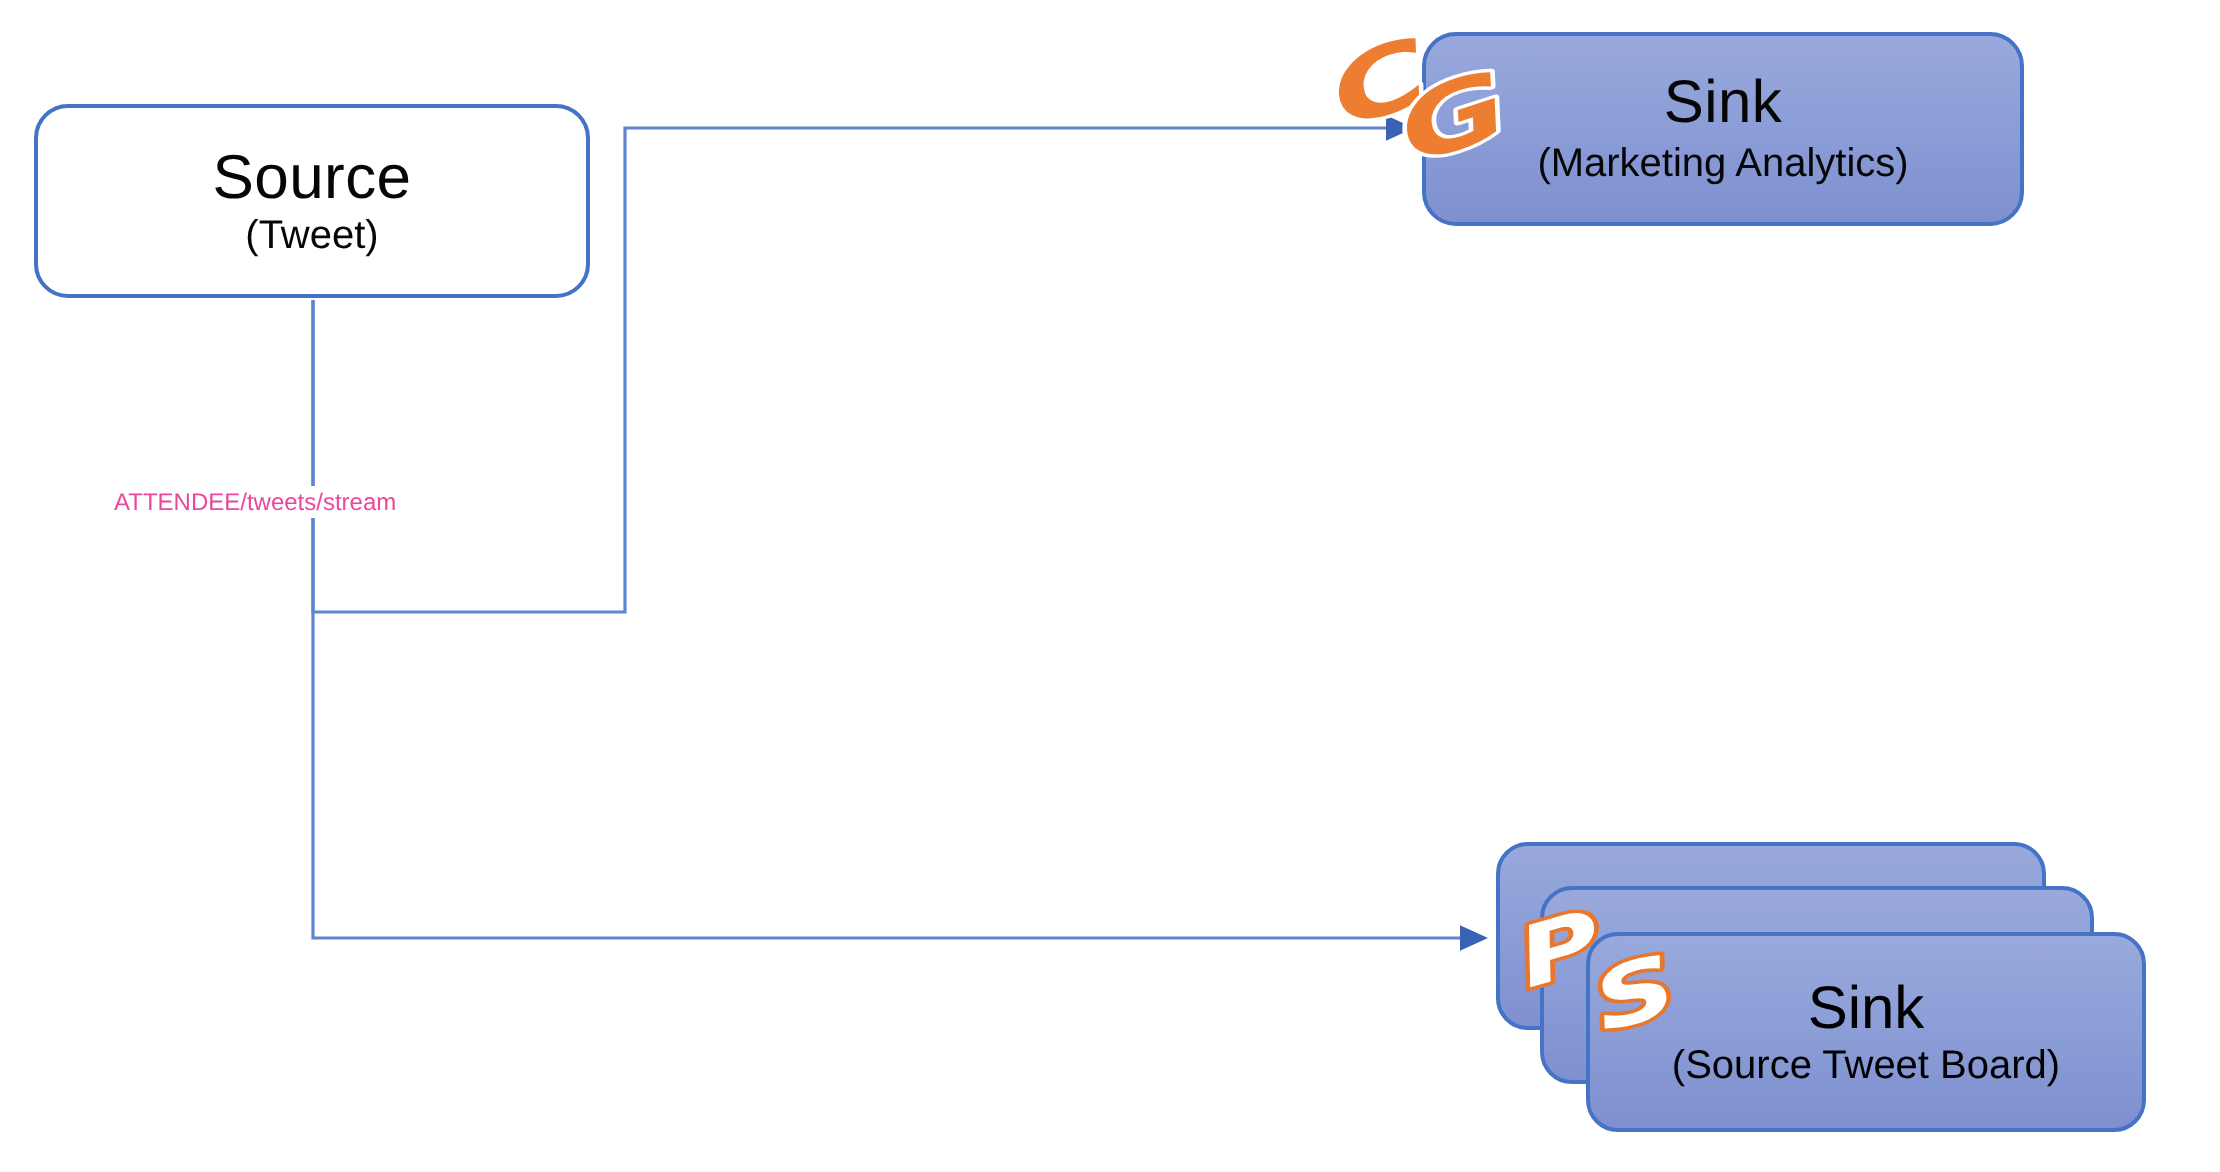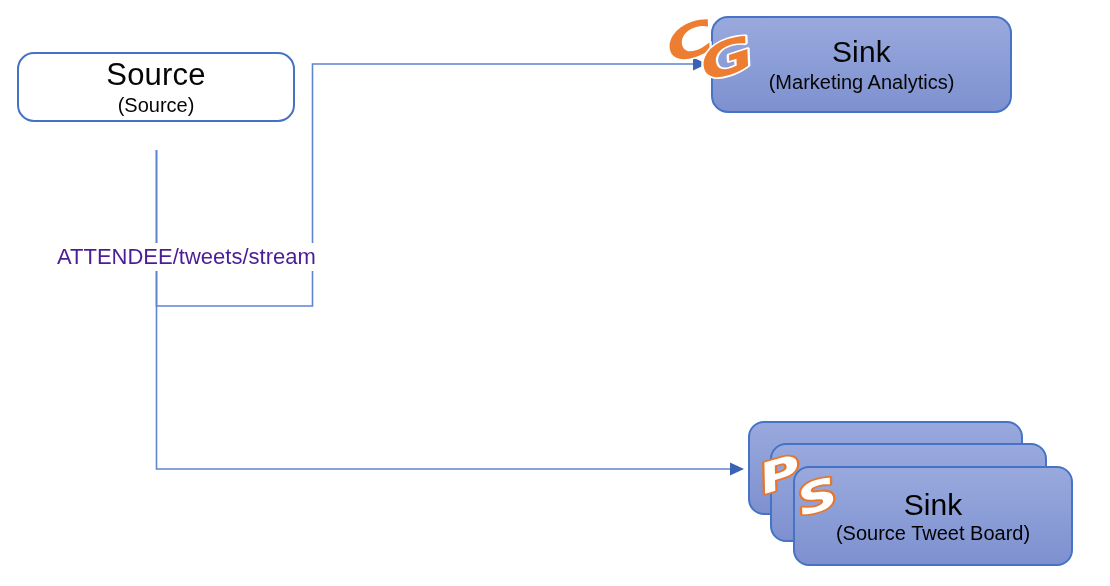--- a/index.html
+++ b/index.html
@@ -38,21 +38,21 @@
     line-height: 1.15;
     letter-spacing: 0.2px;
   }
   .node .subtitle {
     color: #060606;
     font-size: 20px;
     line-height: 1.2;
   }
   .source-node {
     left: 17px; top: 52px;
-    width: 278px; height: 70px;
+    width: 278px; height: 97px;
     background: #ffffff;
     border: 2.5px solid #4472c4;
   }
   .sink-fill {
     background: linear-gradient(180deg, #99a9dd 0%, #8a9cd6 55%, #7e90cf 100%);
     border: 2px solid #4673c5;
   }
   .sink-marketing {
     left: 711px; top: 16px;
     width: 301px; height: 97px;
@@ -74,22 +74,22 @@
     display: flex; flex-direction: column;
     align-items: center; justify-content: center; text-align: center;
   }
   .stack-front .title { font-size: 30px; }
   .stack-front .subtitle { font-size: 20px; }
   .edge-label {
     position: absolute;
     left: 52px; top: 243px;
     background: #ffffff;
     padding: 1px 5px;
-    color: #4c1d95;
-    font-size: 22px;
+    color: #ec4899;
+    font-size: 12px;
     white-space: nowrap;
     z-index: 3;
   }
   .logo-svg {
     position: absolute;
     z-index: 4;
     overflow: visible;
   }
   .cg-logo { left: 662px; top: 12px; }
   .ps-logo { left: 750px; top: 448px; }
@@ -101,21 +101,21 @@
 
   <svg class="connector-layer" width="1110" height="586" viewBox="0 0 1110 586" xmlns="http://www.w3.org/2000/svg">
     <path d="M156.5 150 L156.5 306 L312.5 306 L312.5 64 L694 64" fill="none" stroke="#5E85CE" stroke-width="1.6"></path>
     <polygon points="693,57.6 707,64 693,70.4" fill="#3A62B5"></polygon>
     <path d="M156.5 150 L156.5 469 L731 469" fill="none" stroke="#5E85CE" stroke-width="1.6"></path>
     <polygon points="730,462.6 744,469 730,475.4" fill="#3A62B5"></polygon>
   </svg>
 
   <div class="node source-node">
     <div class="title">Source</div>
-    <div class="subtitle">(Source)</div>
+    <div class="subtitle">(Tweet)</div>
   </div>
 
   <div class="edge-label">ATTENDEE/tweets/stream</div>
 
   <div class="node sink-fill sink-marketing">
     <div class="title">Sink</div>
     <div class="subtitle">(Marketing Analytics)</div>
   </div>
 
   <svg class="logo-svg cg-logo" width="112" height="74" viewBox="0 0 112 74" xmlns="http://www.w3.org/2000/svg">

